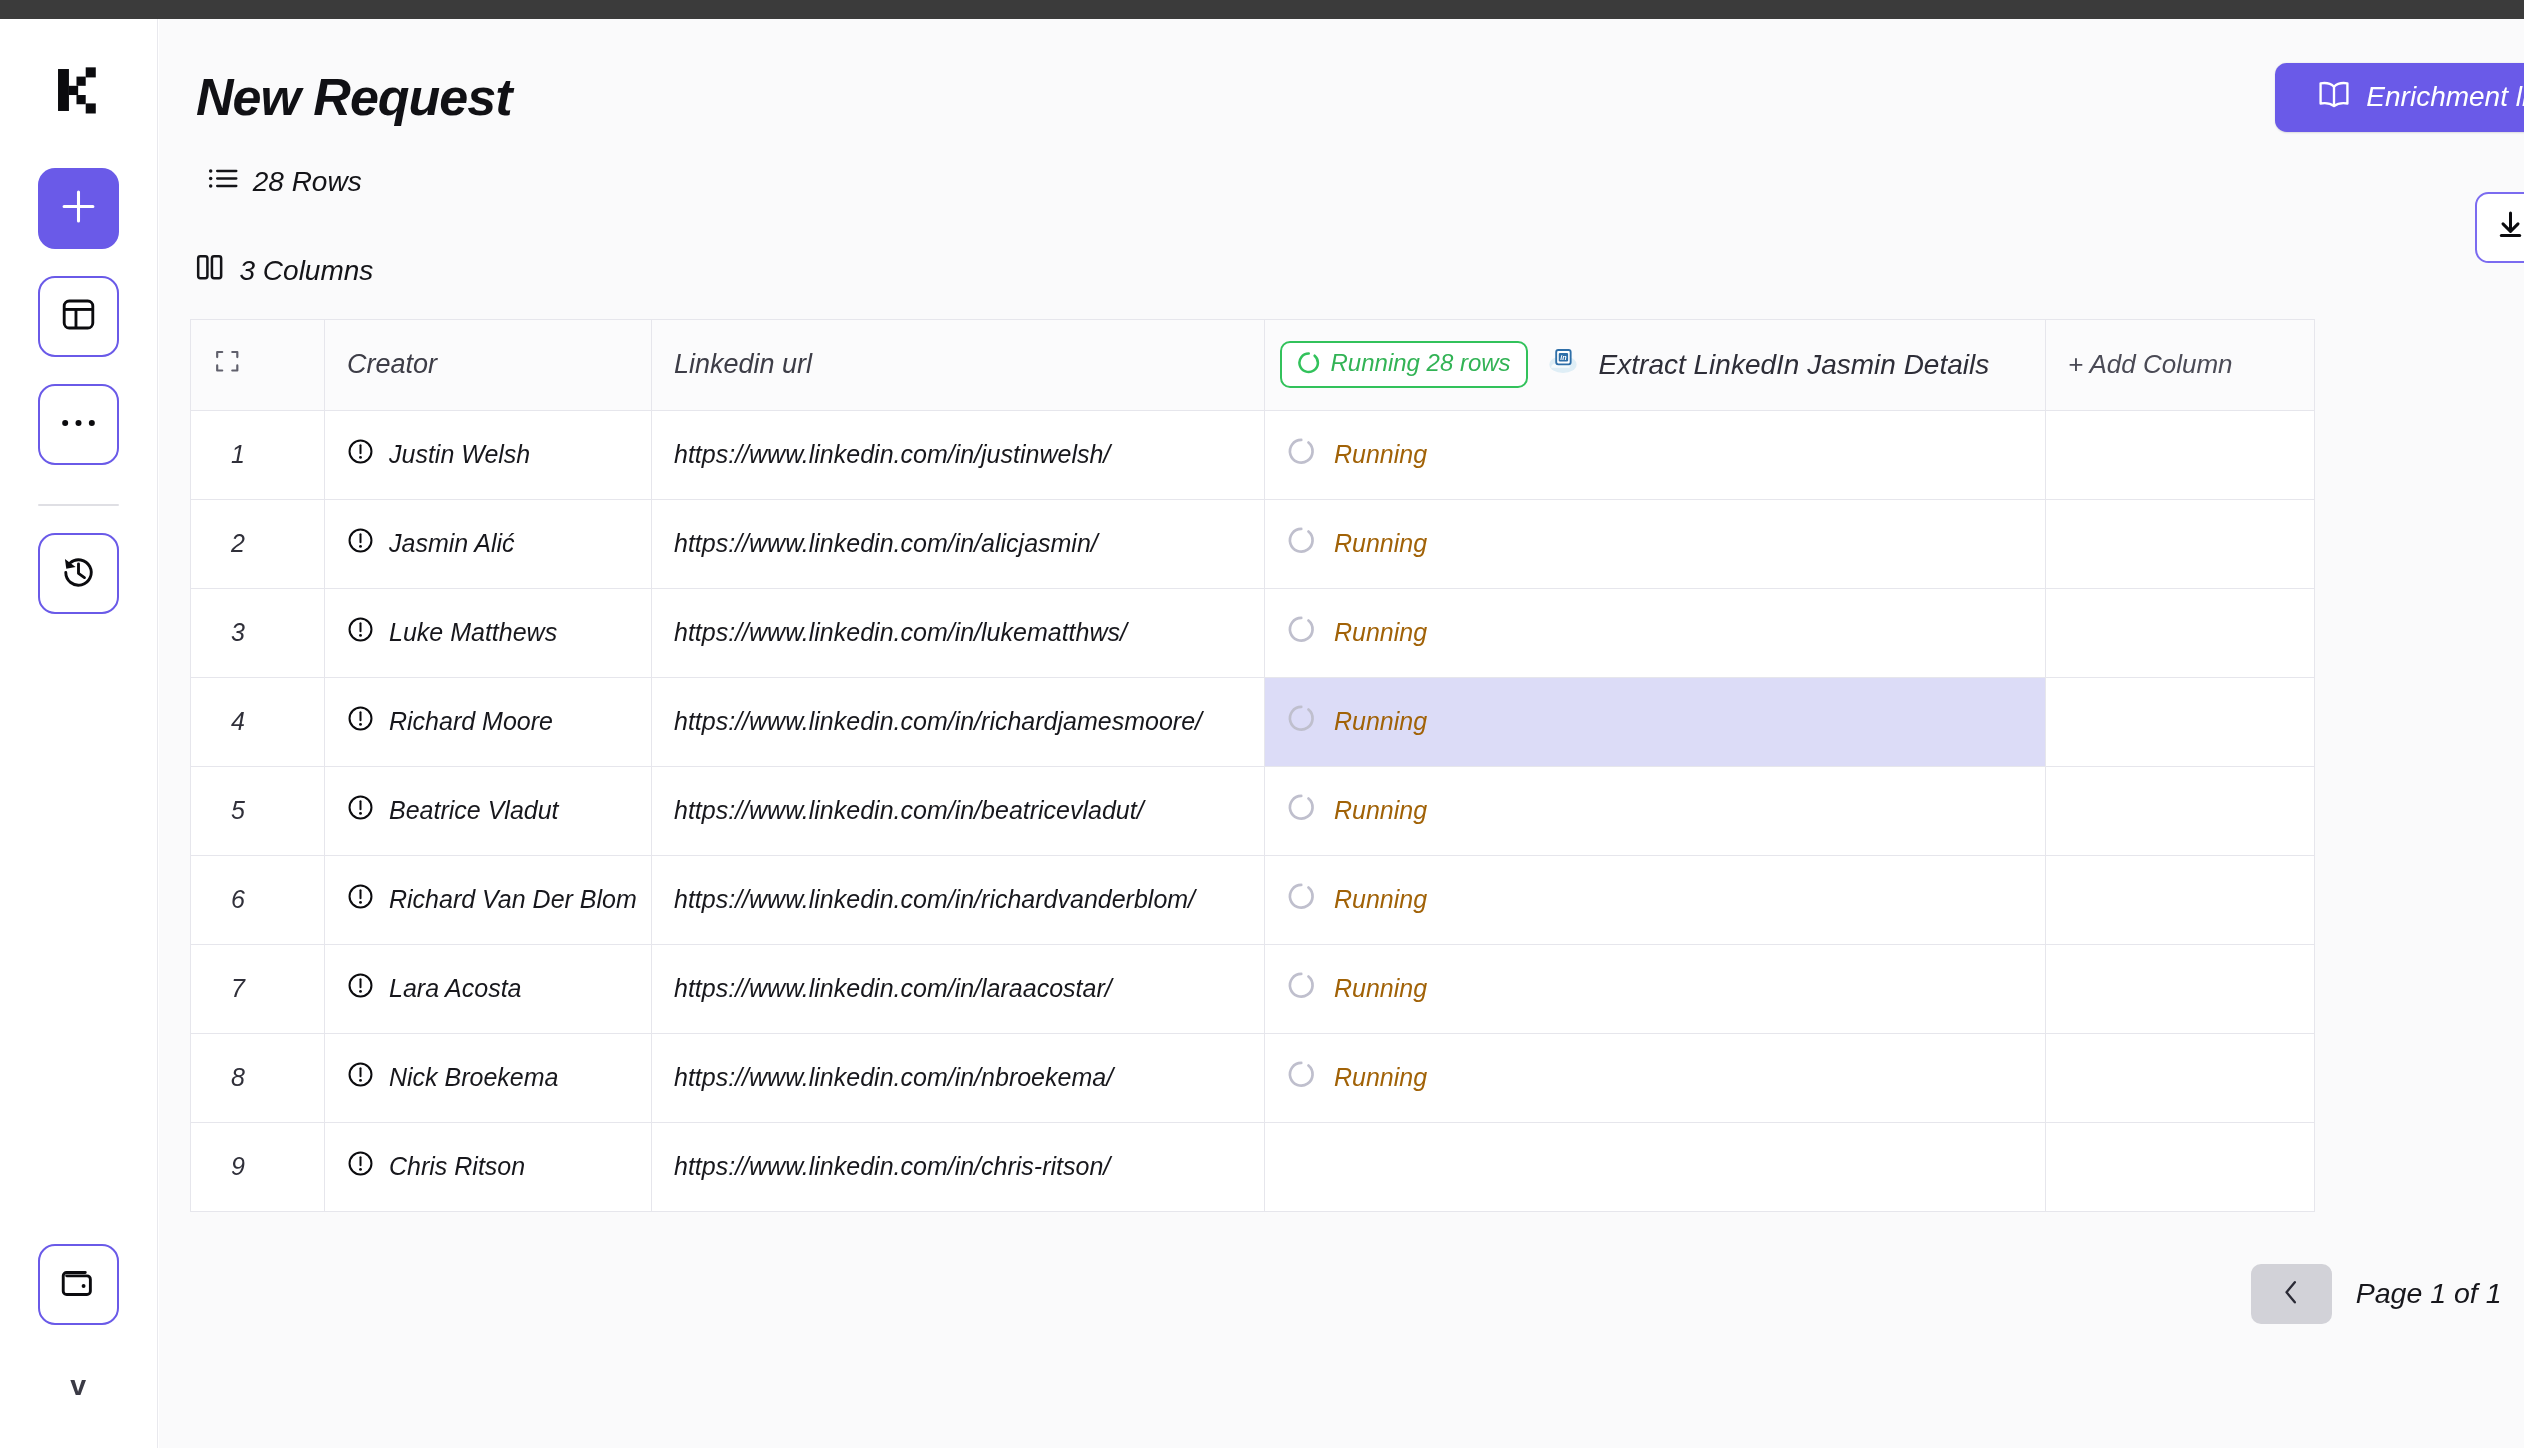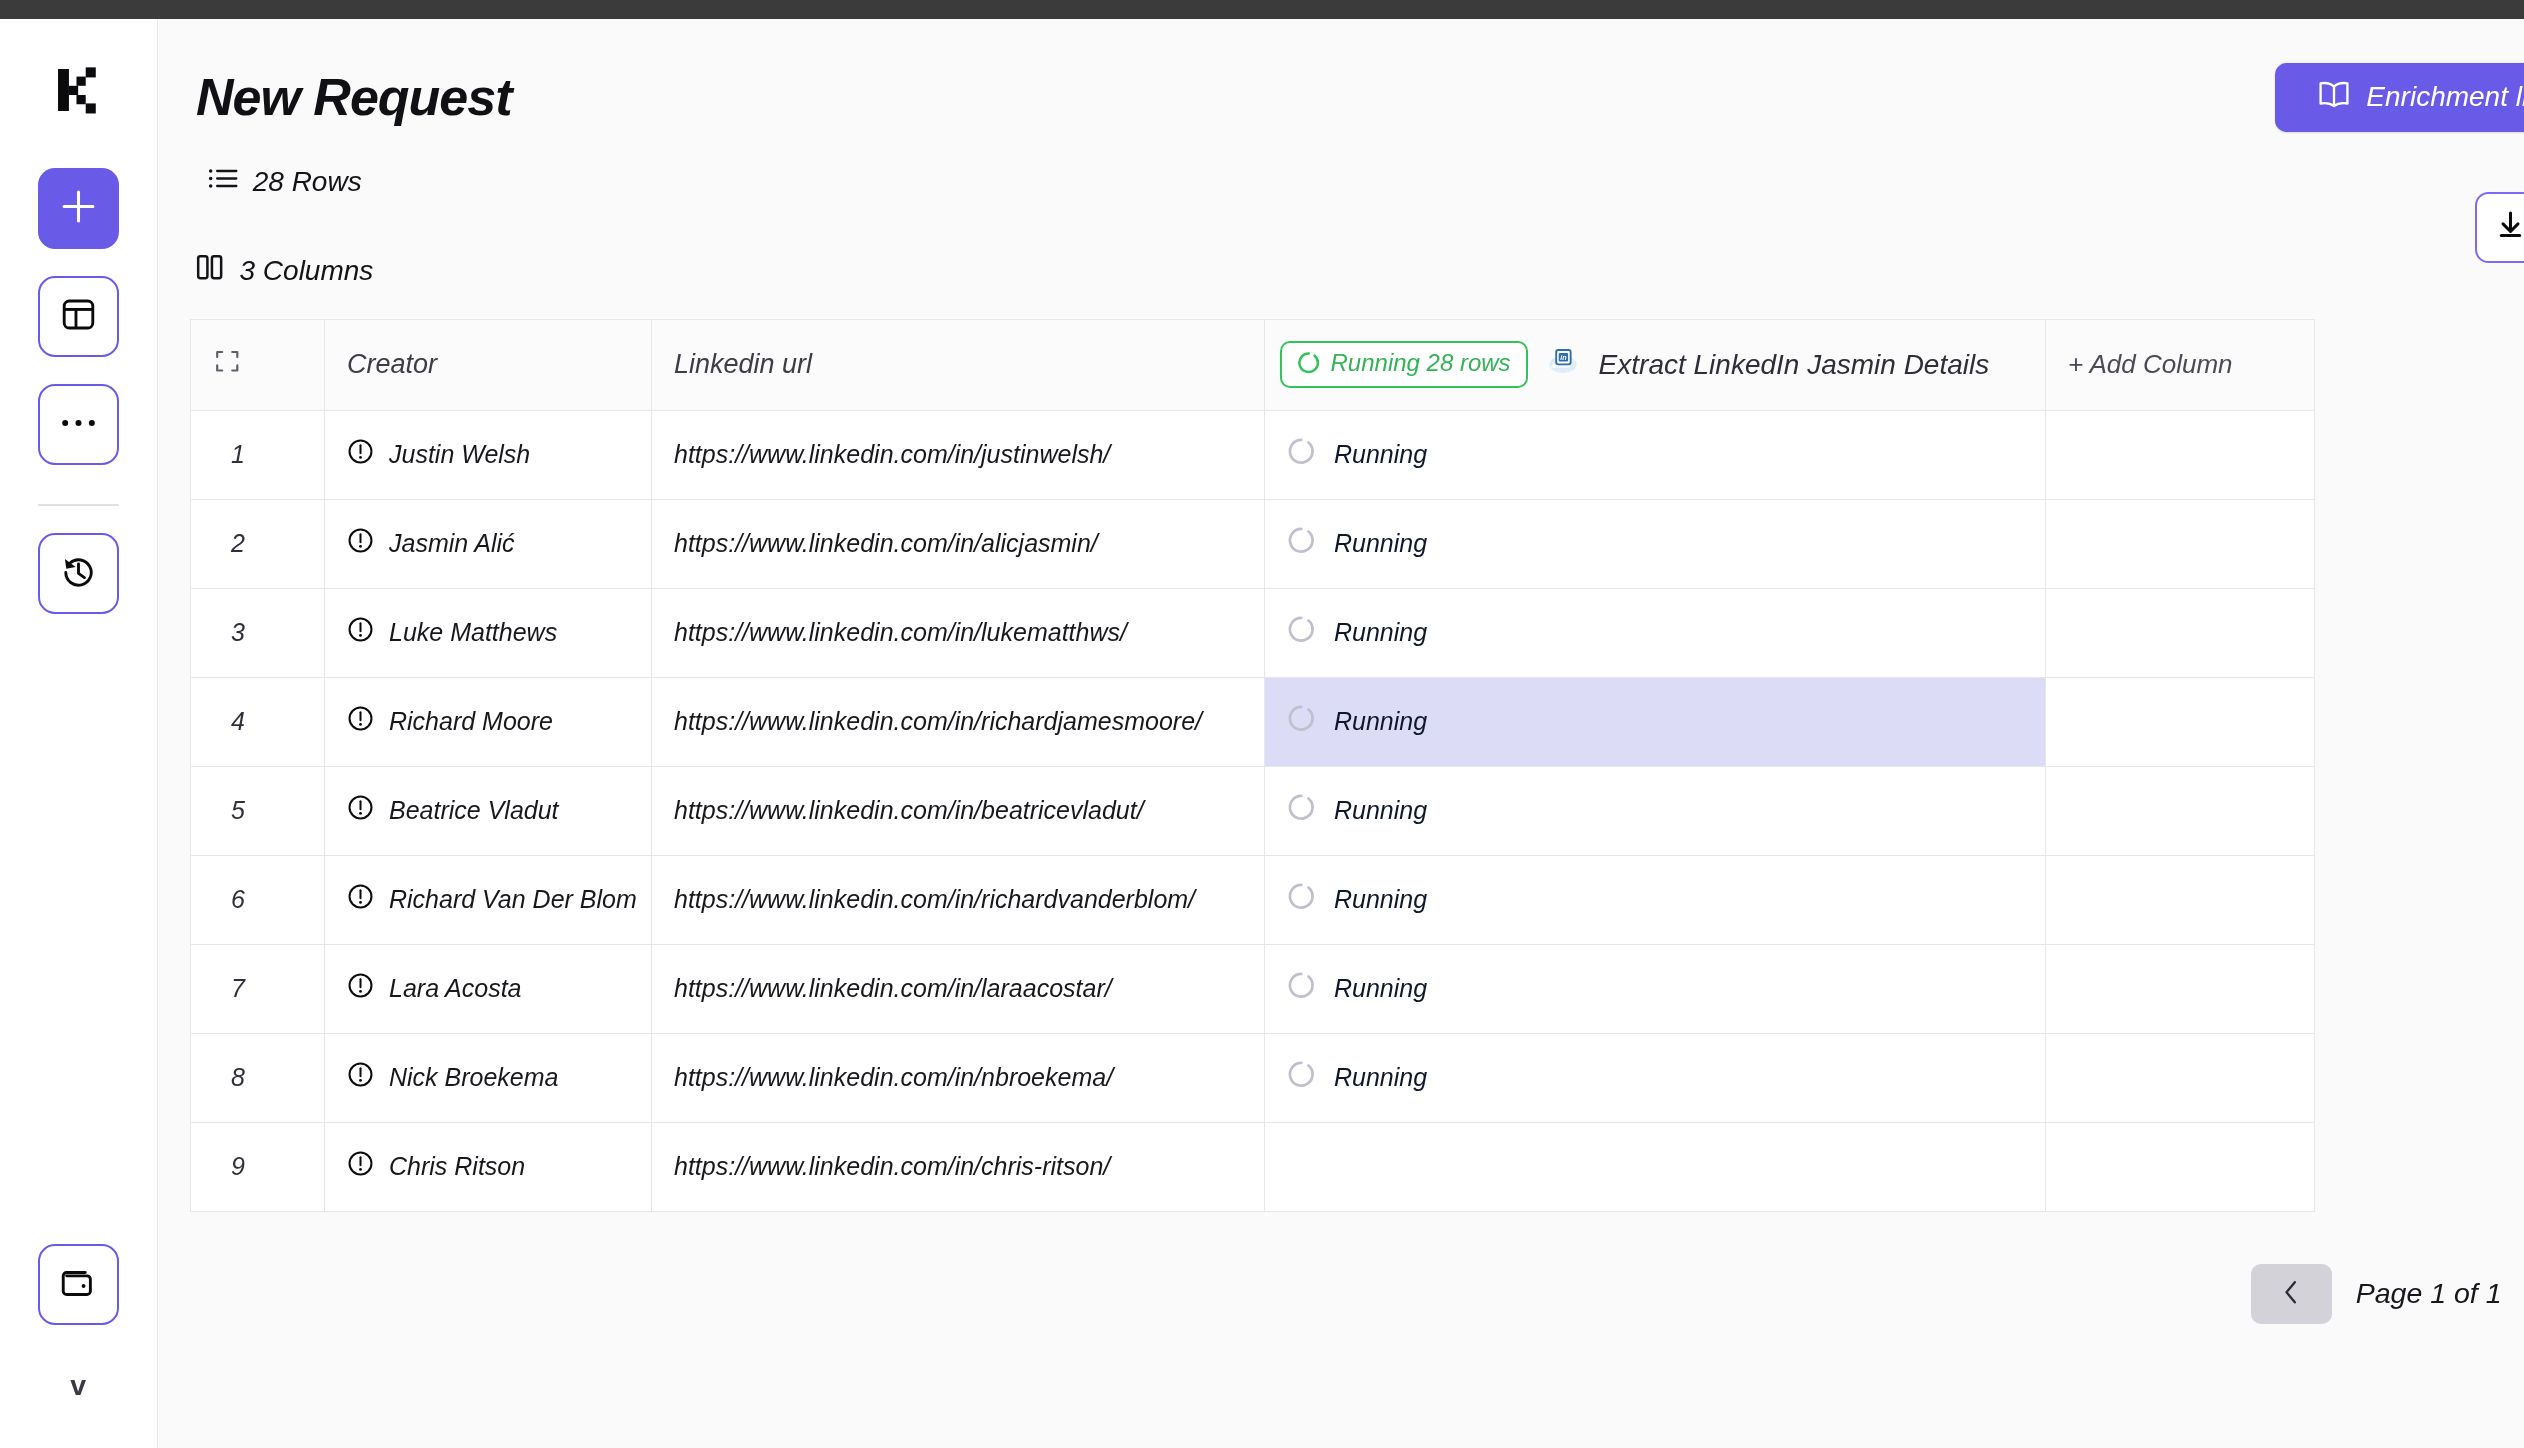--- a/index.html
+++ b/index.html
@@ -130,21 +130,21 @@
   .grid tbody td.idx { color: #30303a; font-size: 25px; text-align: left; padding-left: 40px; }
   .grid tbody td.url { font-size: 25px; color: #17171c; }
   .grid tbody td.enrich { padding-left: 22px; }
   .grid tbody td.enrich.sel { background: #dcdcf7; }
   .grid tbody td.addcol { background: #ffffff; }
 
   .creator-cell { display: flex; align-items: center; gap: 15px; }
   .creator-name { font-size: 25px; color: #17171c; white-space: nowrap; }
 
   .running-cell { display: flex; align-items: center; gap: 18.5px; }
-  .running-text { font-size: 25px; color: #0f172a; }
+  .running-text { font-size: 25px; color: #a16207; }
 
   .chip-running {
     display: inline-flex; gap: 10px;
     border: 2.1px solid #32c25b; border-radius: 10px;
     padding: 7.6px 15px;
     color: #32b355; font-size: 24px; line-height: 1;
     background: #ffffff;
   }
   .enrich-head { display: flex; align-items: center; gap: 18.5px; }
   .enrich-label { font-size: 28px; color: #2e2e38; white-space: nowrap; }

